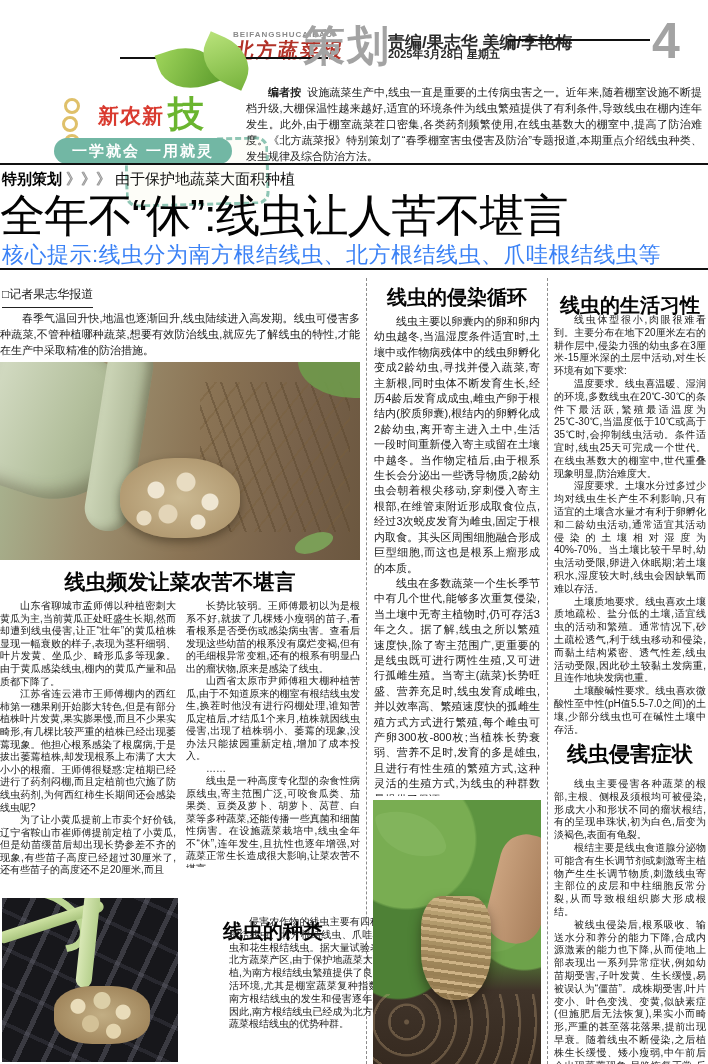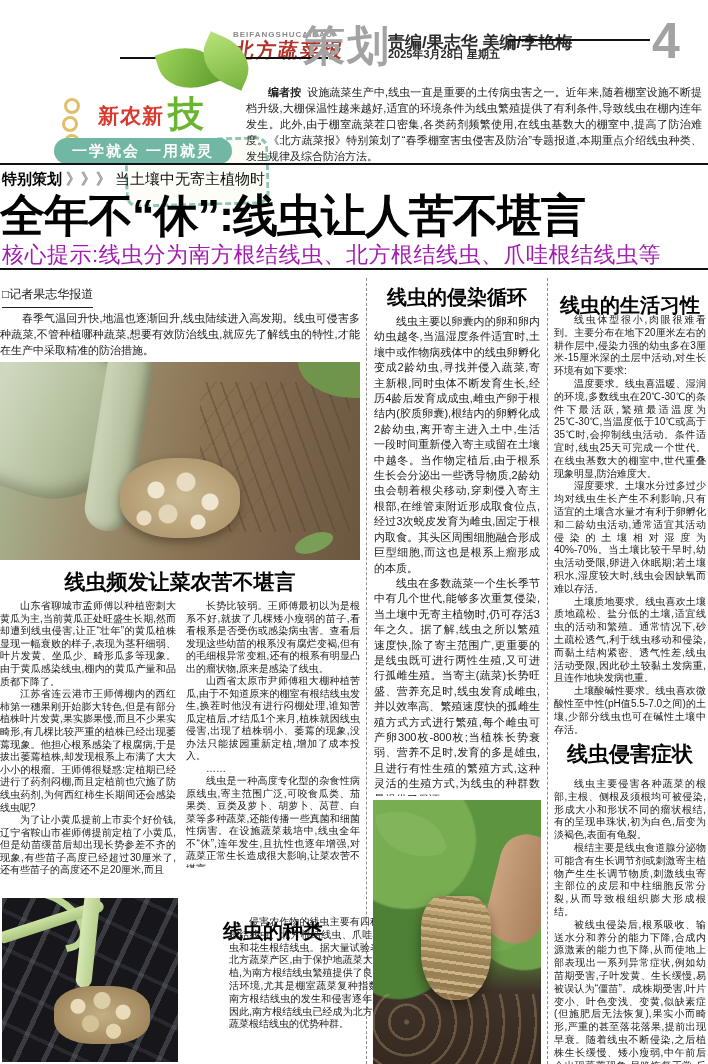--- a/index.html
+++ b/index.html
@@ -26,22 +26,22 @@
              border-radius:14px;color:#ffffff;font-size:15px;font-weight:bold;letter-spacing:2px;
              display:flex;align-items:center;justify-content:center;}
   
   .ednote{font-size:11px;line-height:16px;color:#222;}
   .ednote b{font-weight:900;margin-right:6px;}
   
   .kicker{font-size:15px;}
   .kicker .k1{font-weight:900;color:#000;margin-top:41px;}
   .kicker .k2{color:#9a9a9a;font-weight:bold;margin:0 4px;}
   .kicker .k3{color:#111;}
-  .headline{font-size:45px;font-weight:700;letter-spacing:-1px;color:#030303;white-space:nowrap;}
-  .deck{font-size:22px;color:#a21caf;letter-spacing:0.5px;white-space:nowrap;}
+  .headline{font-size:45px;font-weight:400;letter-spacing:-1px;color:#030303;white-space:nowrap;}
+  .deck{font-size:22px;color:#3b82f6;letter-spacing:0.5px;white-space:nowrap;}
   
   .byline{font-size:12px;border-bottom:1px solid #222;padding-bottom:4px;display:inline-block;
           text-indent:0;}
   .intro{font-size:11px;line-height:16px;}
   .sec-title{font-weight:900;color:#050505;text-align:center;}
   .colA{font-size:10px;line-height:12.6px;}
   .colB1{font-size:10px;line-height:12.5px;}
   .colB2{font-size:10px;line-height:12.8px;}
   .colC{font-size:11px;line-height:15.4px;}
   .colD{font-size:10px;line-height:12.8px;}
@@ -134,21 +134,21 @@
   </div>
 
   <div class="abs ednote" style="left:246px;top:84px;width:456px;height:76px;">
     <p style="text-indent:2em;">
       <b>编者按</b><span>设施蔬菜生产中,线虫一直是重要的土传病虫害之一。近年来,随着棚室设施不断提档升级,大棚保温性越来越好,适宜的环境条件为线虫繁殖提供了有利条件,导致线虫在棚内连年发生。此外,由于棚室蔬菜茬口密集,各类药剂频繁使用,在线虫基数大的棚室中,提高了防治难度。《北方蔬菜报》特别策划了“春季棚室害虫侵害及防治”专题报道,本期重点介绍线虫种类、发生规律及综合防治方法。</span>
     </p>
   </div>
 
   <div class="abs rule" style="left:0;top:163px;width:708px;height:2px;"></div>
   <div class="abs kicker" style="left:2px;top:170px;">
-    <span class="k1">特别策划</span><span class="k2">》》》</span><span class="k3">当土壤中无寄主植物时</span>
+    <span class="k1">特别策划</span><span class="k2">》》》</span><span class="k3">由于保护地蔬菜大面积种植</span>
   </div>
   <div class="abs headline" style="left:0;top:186px;">全年不“休”:线虫让人苦不堪言</div>
   <div class="abs deck" style="left:2px;top:240px;">核心提示:线虫分为南方根结线虫、北方根结线虫、爪哇根结线虫等</div>
   <div class="abs rule" style="left:0;top:268px;width:708px;height:1.5px;"></div>
 
   <div class="abs vrule" style="left:366px;top:278px;height:786px;"></div>
   <div class="abs vrule" style="left:547px;top:278px;height:786px;"></div>
 
   <div class="abs" style="left:2px;top:284px;">
     <span class="byline">□记者果志华报道</span>

